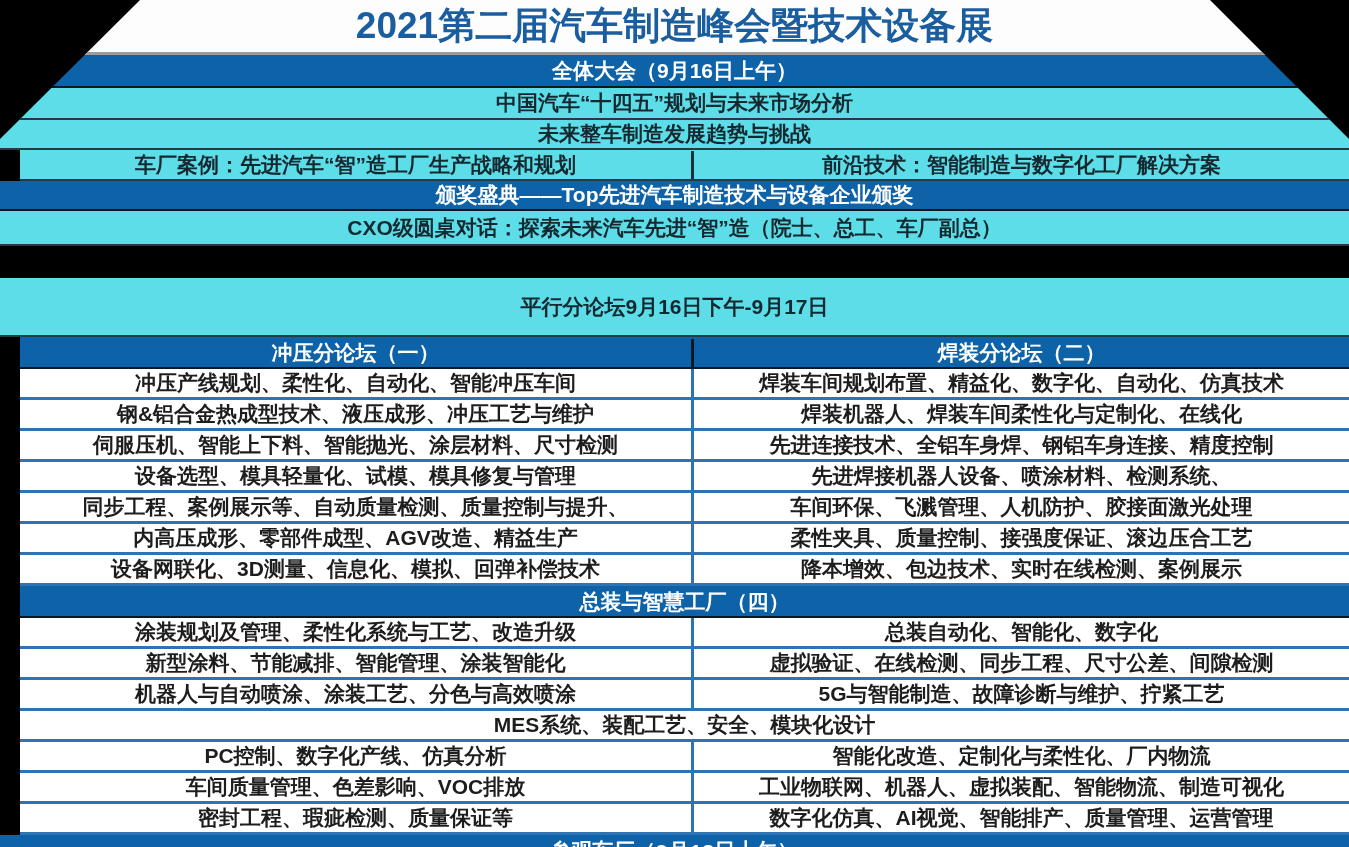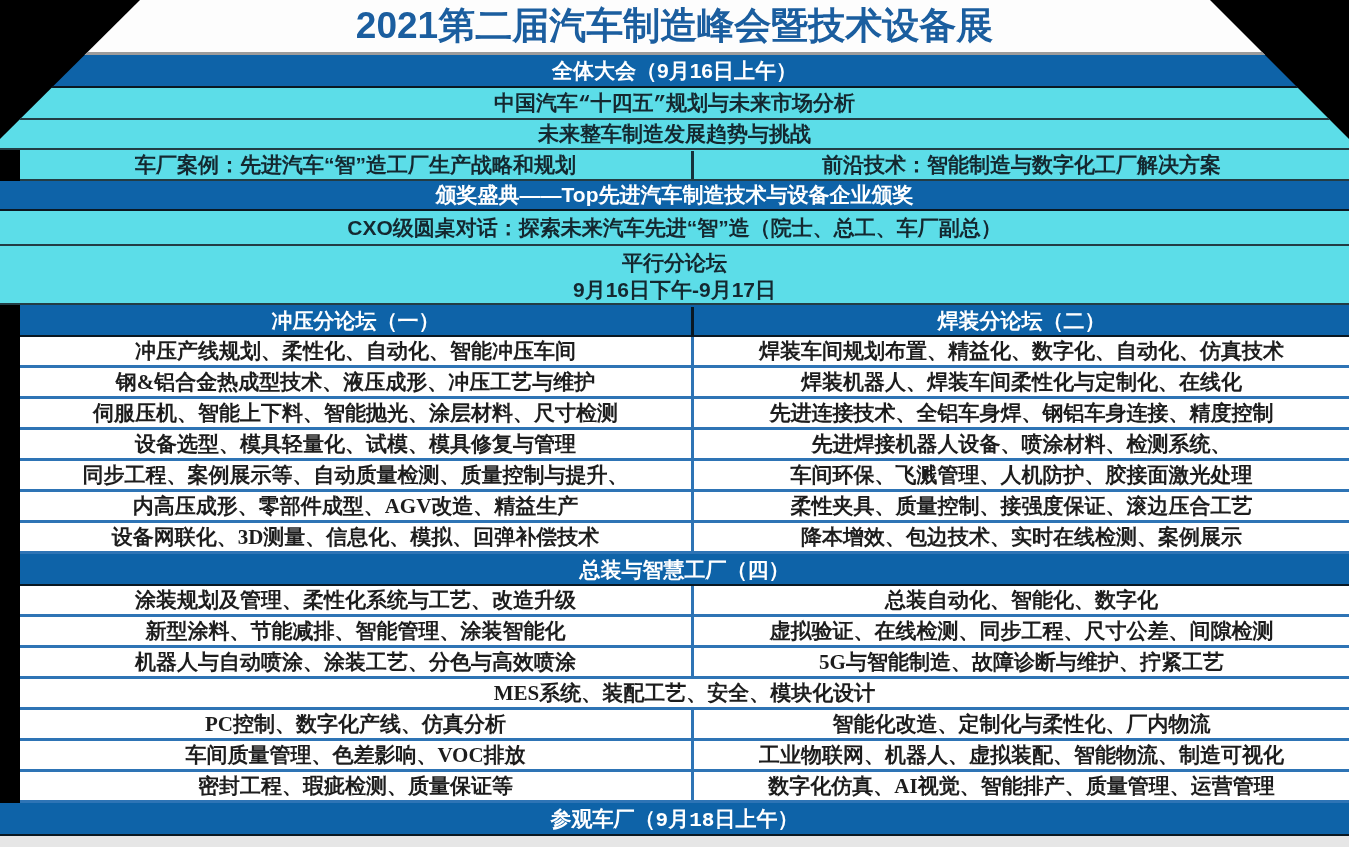--- a/index.html
+++ b/index.html
@@ -11,26 +11,26 @@
       clip-path:polygon(140px 0,1210px 0,1350px 140px,1350px 848px,-1px 848px,-1px 140px);}
   .row{display:flex;align-items:center;justify-content:center;text-align:center;
        flex:0 0 auto;box-sizing:content-box;}
   .title-band{height:52px;background:#fdfdfd;border-bottom:3px solid #9c9c9c;}
   .title-text{font-size:37px;font-weight:bold;color:#1b5e9f;letter-spacing:0;}
   .dark{background:#0e63a8;color:#ffffff;border-bottom:2px solid #0a1822;
         font-size:21px;font-weight:bold;}
   .cyan{background:#5cdde8;color:#142830;border-bottom:2px solid #233c44;
         font-size:21px;font-weight:bold;}
   .white{background:#ffffff;color:#1d1d1d;border-bottom:3px solid #2e74b5;
-        font-size:21px;font-weight:bold;font-family:Liberation Serif, serif;}
-  .h-dark1{height:31px;} .h-cyan1{height:30px;font-family:Liberation Mono, monospace;} .h-cyan2{height:28px;text-align:right;}
+        font-size:21px;font-weight:bold;}
+  .h-dark1{height:31px;} .h-cyan1{height:30px;} .h-cyan2{height:28px;text-align:right;}
   .h-split{height:29px;} .h-dark2{height:28px;} .h-cxo{height:33px;}
   .h-parallel{height:57px;} .h-fhdr{height:30px;} .h-frow{height:28px;}
   .h-foot{height:31px;font-family:Liberation Mono, monospace;}
-  .two-line{flex-direction:column;justify-content:flex-end;line-height:27px;}
+  .two-line{flex-direction:row;justify-content:center;line-height:27px;margin-top:32px;}
   .split{justify-content:stretch;align-items:flex-end;padding:0;margin-left:20px;}
   .split .cell-l{flex:0 0 671px;display:flex;align-items:center;justify-content:center;}
   .split .cell-r{flex:1 1 auto;display:flex;align-items:center;justify-content:center;}
   .div-dark{border-right:3px solid #16323c;}
   .div-navy{border-right:3px solid #0a1822;}
   .div-blue{border-right:3px solid #2e74b5;}
   .bottom-strip{flex:1 1 auto;background:#e6e6e6;}
 </style>
 </head>
 <body>

